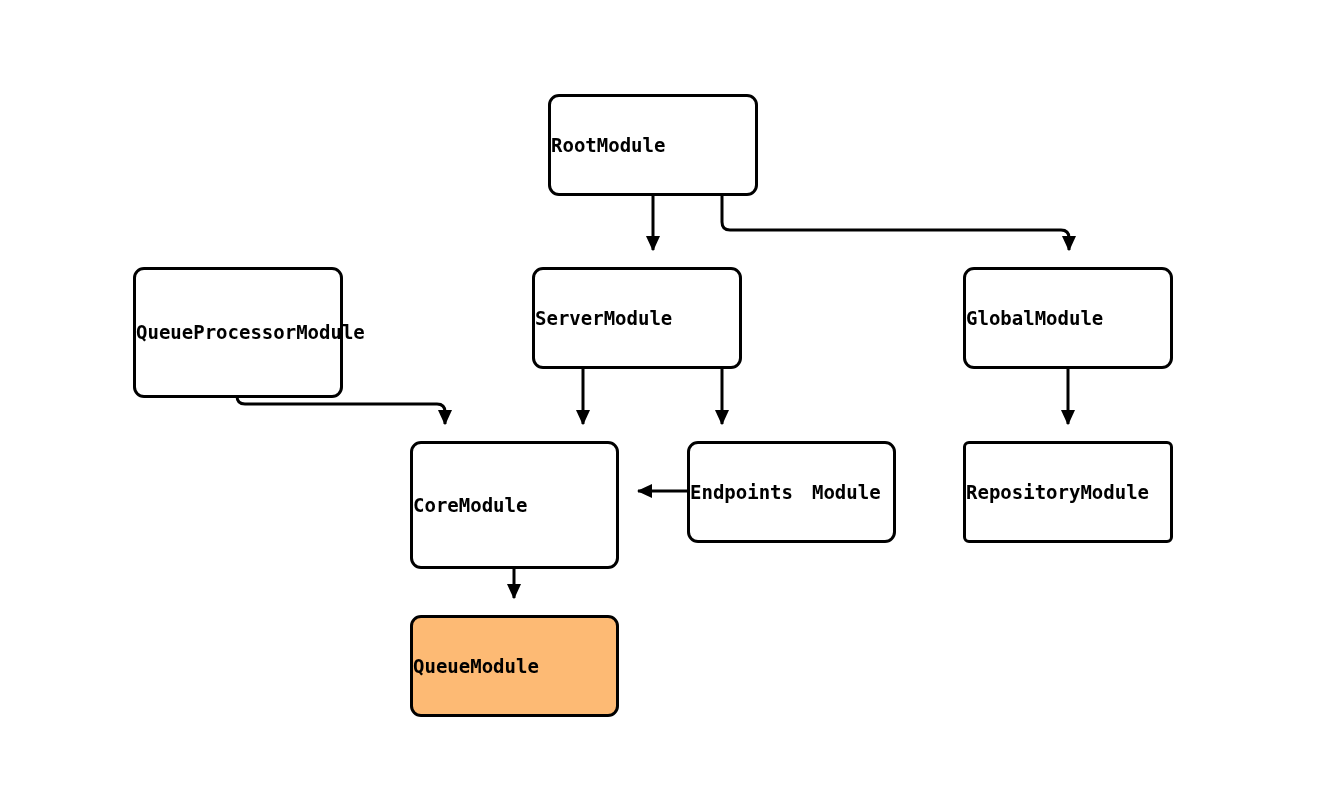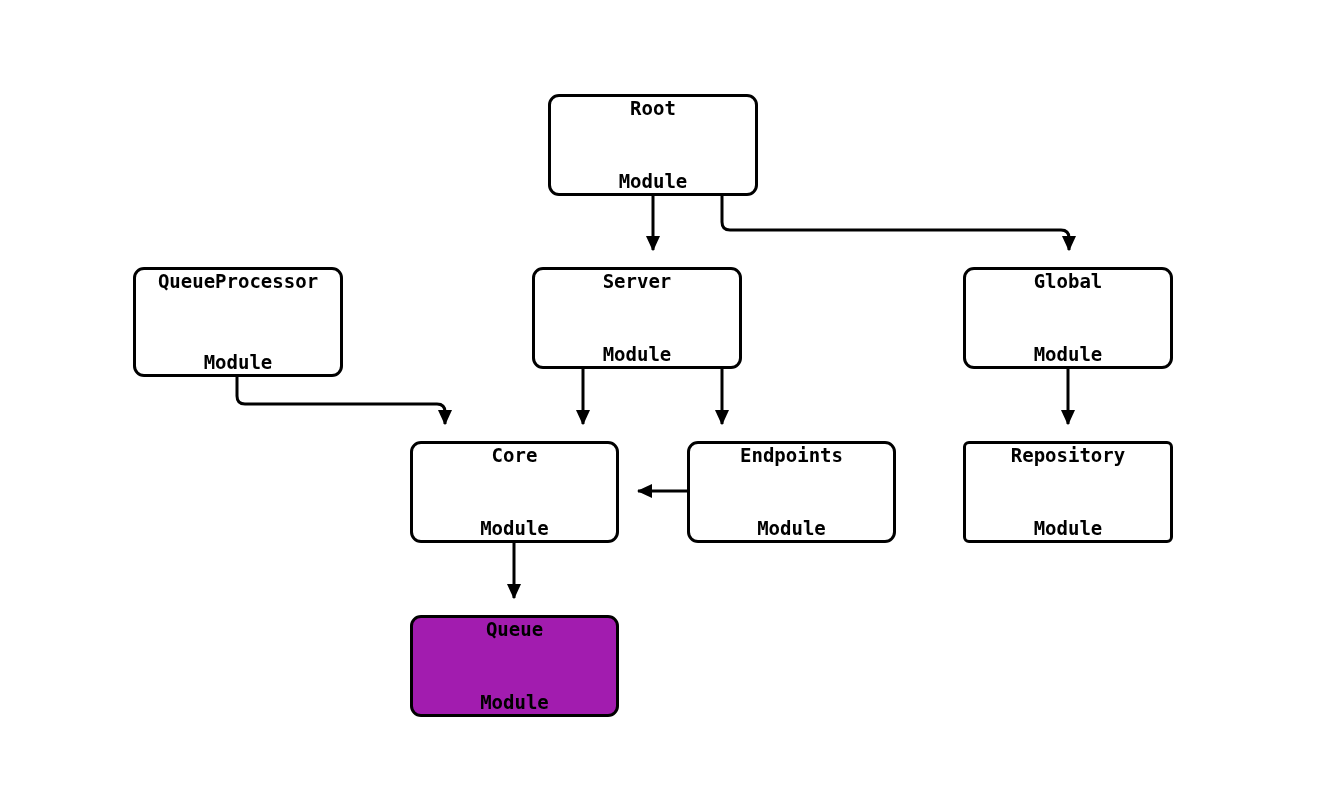--- a/index.html
+++ b/index.html
@@ -26,23 +26,23 @@
     height: 809px;
     pointer-events: none;
   }
   .node {
     position: absolute;
     box-sizing: border-box;
     background: #ffffff;
     border: 3px solid #000000;
     border-radius: 11px;
     display: flex;
-    flex-direction: column;
+    flex-direction: row;
     align-items: center;
-    justify-content: space-between;
+    justify-content: flex-start;
     z-index: 2;
   }
   .node-line {
     font-family: "DejaVu Sans Mono", "Liberation Mono", monospace;
     font-size: 19px;
     line-height: 23px;
     font-weight: 700;
     color: #000000;
     white-space: pre;
     letter-spacing: 0px;
@@ -69,43 +69,43 @@
         <path d="M 687 491 L 638 491" marker-end="url(#arrowhead)"></path>
         <path d="M 514 543 L 514 598" marker-end="url(#arrowhead)"></path>
       </g>
   </svg>
 
   <div id="node-group">
       <div class="node" style="left: 548px; top: 94px; width: 210px; height: 102px; background: rgb(255, 255, 255); border-color: rgb(0, 0, 0); border-width: 3px; border-radius: 11px;">
         <span class="node-line" style="color: rgb(0, 0, 0);">Root</span>
         <span class="node-line" style="color: rgb(0, 0, 0);">Module</span>
       </div>
-      <div class="node" style="left: 133px; top: 267px; width: 210px; height: 110px; background: rgb(255, 255, 255); border-color: rgb(0, 0, 0); border-width: 3px; border-radius: 11px;">
+      <div class="node" style="left: 133px; top: 267px; width: 210px; height: 131px; background: rgb(255, 255, 255); border-color: rgb(0, 0, 0); border-width: 3px; border-radius: 11px;">
         <span class="node-line" style="color: rgb(0, 0, 0);">QueueProcessor</span>
         <span class="node-line" style="color: rgb(0, 0, 0);">Module</span>
       </div>
       <div class="node" style="left: 532px; top: 267px; width: 210px; height: 102px; background: rgb(255, 255, 255); border-color: rgb(0, 0, 0); border-width: 3px; border-radius: 11px;">
         <span class="node-line" style="color: rgb(0, 0, 0);">Server</span>
         <span class="node-line" style="color: rgb(0, 0, 0);">Module</span>
       </div>
       <div class="node" style="left: 963px; top: 267px; width: 210px; height: 102px; background: rgb(255, 255, 255); border-color: rgb(0, 0, 0); border-width: 3px; border-radius: 11px;">
         <span class="node-line" style="color: rgb(0, 0, 0);">Global</span>
         <span class="node-line" style="color: rgb(0, 0, 0);">Module</span>
       </div>
-      <div class="node" style="left: 410px; top: 441px; width: 209px; height: 102px; background: rgb(255, 255, 255); border-color: rgb(0, 0, 0); border-width: 3px; border-radius: 11px;">
+      <div class="node" style="left: 410px; top: 441px; width: 209px; height: 128px; background: rgb(255, 255, 255); border-color: rgb(0, 0, 0); border-width: 3px; border-radius: 11px;">
         <span class="node-line" style="color: rgb(0, 0, 0);">Core</span>
         <span class="node-line" style="color: rgb(0, 0, 0);">Module</span>
       </div>
       <div class="node" style="left: 687px; top: 441px; width: 209px; height: 102px; background: rgb(255, 255, 255); border-color: rgb(0, 0, 0); border-width: 3px; border-radius: 11px; gap: 19px;">
         <span class="node-line" style="color: rgb(0, 0, 0);">Endpoints</span>
         <span class="node-line" style="color: rgb(0, 0, 0);">Module</span>
       </div>
       <div class="node" style="left: 963px; top: 441px; width: 210px; height: 102px; background: rgb(255, 255, 255); border-color: rgb(0, 0, 0); border-width: 3px; border-radius: 6px;">
         <span class="node-line" style="color: rgb(0, 0, 0);">Repository</span>
         <span class="node-line" style="color: rgb(0, 0, 0);">Module</span>
       </div>
-      <div class="node" style="left: 410px; top: 615px; width: 209px; height: 102px; background: #a21caf; border-color: rgb(0, 0, 0); border-width: 3px; border-radius: 11px;">
+      <div class="node" style="left: 410px; top: 615px; width: 209px; height: 102px; background: #fdba74; border-color: rgb(0, 0, 0); border-width: 3px; border-radius: 11px;">
         <span class="node-line" style="color: rgb(0, 0, 0);">Queue</span>
         <span class="node-line" style="color: rgb(0, 0, 0);">Module</span>
       </div>
     </div>
 
 </div>
 
 </body></html>

